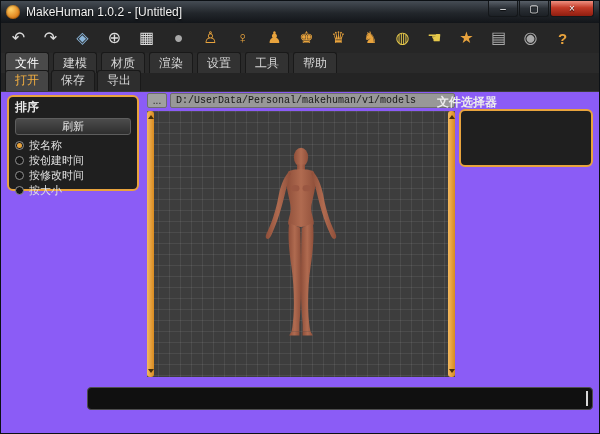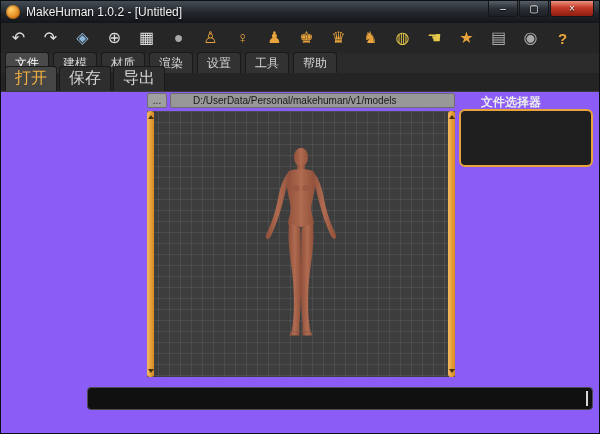--- a/index.html
+++ b/index.html
@@ -32,21 +32,21 @@
   .ic-orange{color:#e8a33d;} .ic-yellow{color:#e6c84a;}
   .tool-icon.help{font-weight:bold;font-size:15px;}
   
   .maintabs{position:absolute;top:52px;left:0;right:0;height:20px;background:#2a2a2a;
     border-bottom:1px solid #0d0d0d;display:flex;align-items:center;padding:0 4px;gap:4px;}
   .tab{padding:2px 9px 3px 9px;font-size:12px;color:#d6d6d6;background:#323232;
     border:1px solid #191919;border-bottom:none;border-radius:3px 3px 0 0;white-space:nowrap;}
   .tab.active{background:#4a4a4a;color:#ffffff;}
   .subtabs{position:absolute;top:72px;left:0;right:0;height:18px;background:#242424;
     border-bottom:1px solid #3a3a3a;display:flex;align-items:flex-end;padding:0 4px;gap:2px;}
-  .subtab{padding:1px 9px 2px 9px;font-size:16px;color:#d6d6d6;background:#2e2e2e;
+  .subtab{padding:1px 9px 2px 9px;font-size:12px;color:#d6d6d6;background:#2e2e2e;
     border:1px solid #191919;border-bottom:none;border-radius:3px 3px 0 0;}
   .subtab.active{background:#454545;color:#f5b041;}
   
   .sort-panel{position:absolute;left:6px;top:94px;width:132px;height:96px;
     border:2px solid #e8a33d;border-radius:6px;background:#1f1f1f;
     box-sizing:border-box;padding:2px 6px 4px 6px;}
   .sort-title{font-size:12px;font-weight:bold;color:#e8e8e8;margin:0 0 2px 0;}
   .refresh-btn{height:15px;display:flex;align-items:center;justify-content:center;
     font-size:11px;color:#e6e6e6;background:linear-gradient(#4c4c4c,#2e2e2e);
     border:1px solid #5e5e5e;border-radius:3px;margin-bottom:3px;}
@@ -54,40 +54,40 @@
   .radio{width:9px;height:9px;border-radius:50%;border:1px solid #909090;
     background:#161616;position:relative;flex:0 0 auto;box-sizing:border-box;}
   .radio.selected::after{content:"";position:absolute;left:1px;top:1px;right:1px;bottom:1px;
     border-radius:50%;background:#e8a33d;}
   .radio-label{font-size:11px;color:#e0e0e0;white-space:nowrap;}
   
   .path-row{position:absolute;left:146px;top:92px;width:308px;height:15px;display:flex;gap:3px;}
   .browse-btn{width:18px;background:#a0a0a0;color:#1e1e1e;font-size:10px;line-height:1;
     display:flex;align-items:center;justify-content:center;border-radius:2px;border:1px solid #6e6e6e;}
   .path-field{flex:1;background:#989898;color:#181818;border:1px solid #6e6e6e;border-radius:2px;
-    font-family:Liberation Sans, sans-serif;font-size:10px;line-height:13px;
-    padding:0 22px;white-space:nowrap;overflow:hidden;}
+    font-family:Liberation Mono, monospace;font-size:10px;line-height:13px;
+    padding:0 5px;white-space:nowrap;overflow:hidden;}
   
   .viewport{position:absolute;left:146px;top:110px;width:308px;height:266px;
     background-color:#3d3d3d;
     background-image:linear-gradient(rgba(255,255,255,0.07) 1px,transparent 1px),
       linear-gradient(90deg,rgba(255,255,255,0.07) 1px,transparent 1px);
     background-size:11px 11px;overflow:hidden;}
   .vslider{position:absolute;top:0;bottom:0;width:7px;
     background:linear-gradient(90deg,#f4b95e,#d88a20);border-radius:3px;}
   .vslider.left{left:0;} .vslider.right{right:0;}
   .tri-up{position:absolute;top:4px;left:0;right:0;margin:0 auto;width:0;height:0;
     border-left:3px solid transparent;border-right:3px solid transparent;
     border-bottom:4px solid #4a3008;}
   .tri-down{position:absolute;bottom:4px;left:0;right:0;margin:0 auto;width:0;height:0;
     border-left:3px solid transparent;border-right:3px solid transparent;
     border-top:4px solid #4a3008;}
   .human{position:absolute;left:50%;top:36px;transform:translateX(-50%);height:190px;}
   
-  .file-panel-title{position:absolute;left:480px;top:93px;font-size:12px;font-weight:bold;color:#ececec;}
+  .file-panel-title{position:absolute;left:436px;top:93px;font-size:12px;font-weight:bold;color:#ececec;}
   .file-panel-box{position:absolute;left:458px;top:108px;width:134px;height:58px;
     border:2px solid #e8a33d;border-radius:6px;background:#1f1f1f;box-sizing:border-box;}
   
   .bottom-bar{position:absolute;left:86px;top:386px;width:506px;height:23px;
     background:#101010;border:1px solid #4d4d4d;border-radius:4px;box-sizing:border-box;}
   .caret{position:absolute;right:4px;top:3px;width:2px;height:15px;background:#d8d8d8;}
 </style>
 </head>
 <body>
 
@@ -133,20 +133,40 @@
     <div class="tab">工具</div>
     <div class="tab">帮助</div>
   </div>
 
   <div class="subtabs">
     <div class="subtab active">打开</div>
     <div class="subtab">保存</div>
     <div class="subtab">导出</div>
   </div>
 
+  <div class="sort-panel">
+    <div class="sort-title">排序</div>
+    <div class="refresh-btn">刷新</div>
+    <div class="radio-row">
+      <span class="radio selected"></span>
+      <span class="radio-label">按名称</span>
+    </div>
+    <div class="radio-row">
+      <span class="radio"></span>
+      <span class="radio-label">按创建时间</span>
+    </div>
+    <div class="radio-row">
+      <span class="radio"></span>
+      <span class="radio-label">按修改时间</span>
+    </div>
+    <div class="radio-row">
+      <span class="radio"></span>
+      <span class="radio-label">按大小</span>
+    </div>
+  </div>
 
   <div class="path-row">
     <div class="browse-btn">...</div>
     <div class="path-field">D:/UserData/Personal/makehuman/v1/models</div>
   </div>
 
   <div class="viewport">
     <svg class="human" viewBox="0 0 120 240" xmlns="http://www.w3.org/2000/svg">
       <defs>
         <linearGradient id="skin" x1="0" y1="0" x2="1" y2="0">

